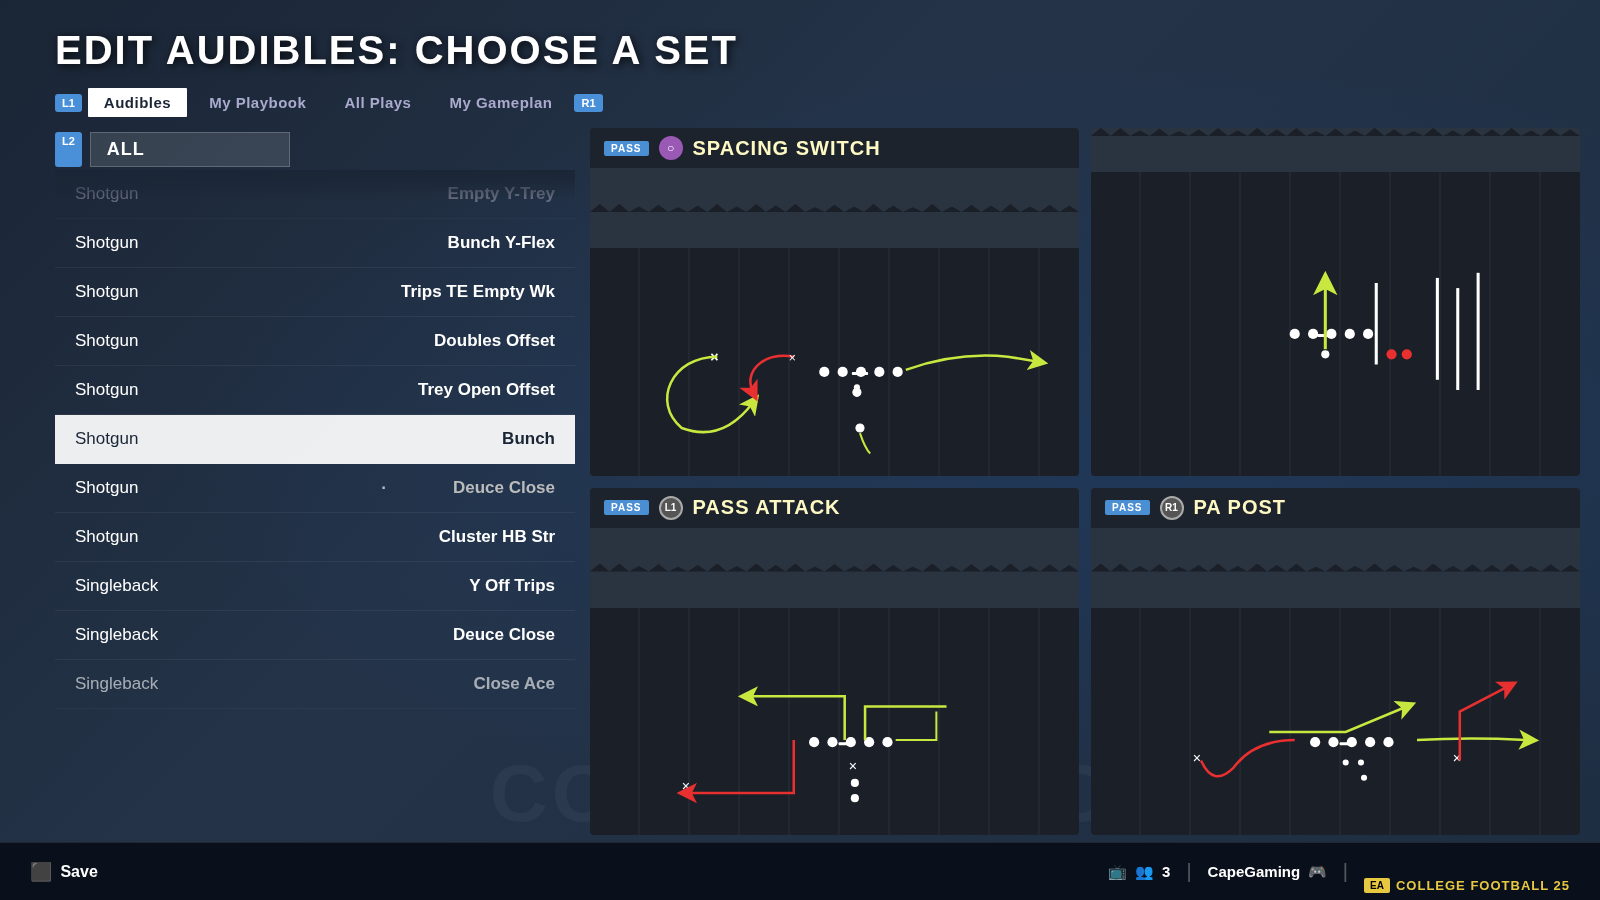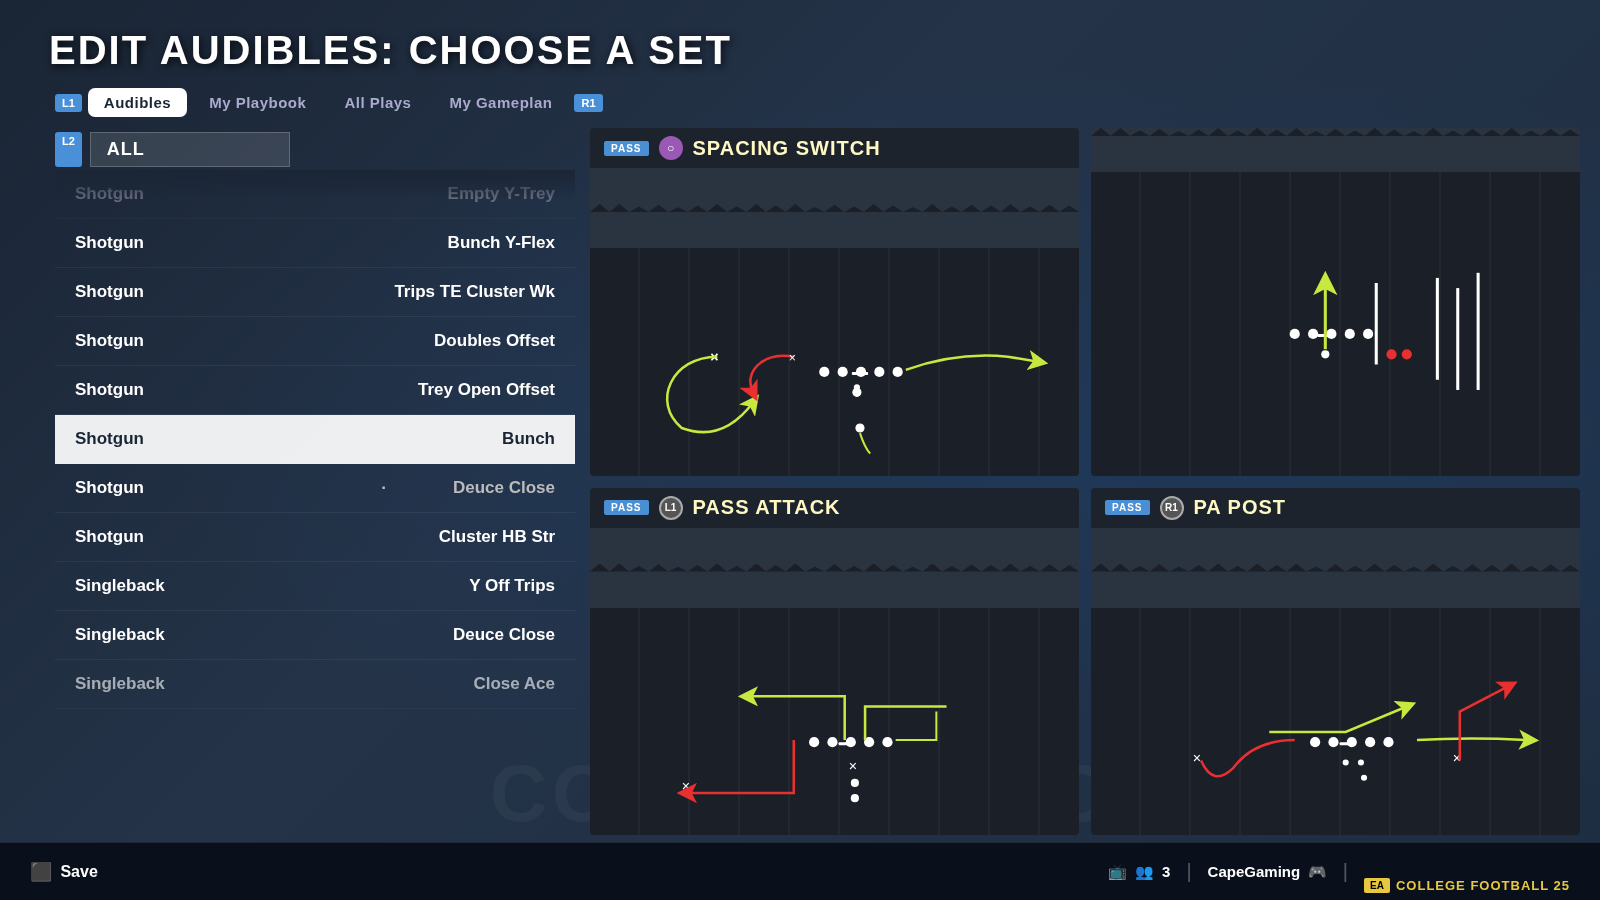--- a/index.html
+++ b/index.html
@@ -40,21 +40,21 @@
       position: relative;
       z-index: 2;
       width: 100%;
       height: 100%;
     }
 
     
     .page-title {
       position: absolute;
       top: 28px;
-      left: 49px;
+      left: 55px;
       font-size: 40px;
       font-weight: 900;
       color: #fff;
       letter-spacing: 2px;
       text-shadow: 2px 2px 8px rgba(0,0,0,0.8);
     }
 
     
     .tabs-bar {
       position: absolute;
@@ -79,21 +79,21 @@
       padding: 6px 16px;
       font-size: 15px;
       font-weight: 700;
       color: #aac;
       cursor: pointer;
       letter-spacing: 0.5px;
     }
     .tab-item.active {
       background: #fff;
       color: #1a2535;
-      border-radius: 7px;
+      border-radius: 1px;
     }
 
     
     .filter-row {
       position: absolute;
       top: 132px;
       left: 55px;
       display: flex;
       gap: 8px;
     }
@@ -132,21 +132,21 @@
       padding: 14px 20px;
       border-bottom: 1px solid rgba(255,255,255,0.06);
       cursor: pointer;
       font-size: 17px;
     }
     .formation-item.selected {
       background: rgba(255,255,255,0.92);
       color: #1a2535;
     }
     .formation-item .form-name {
-      font-weight: 700;
+      font-weight: 400;
       color: inherit;
     }
     .formation-item .play-name {
       font-weight: 700;
       color: inherit;
       text-align: right;
     }
     .formation-item.selected .form-name,
     .formation-item.selected .play-name {
       color: #1a2535;
@@ -372,21 +372,21 @@
     <div class="formation-item" style="opacity:0.5;">
       <span class="form-name" style="color:#aab">Shotgun</span>
       <span class="play-name" style="color:#aab">Empty Y-Trey</span>
     </div>
     <div class="formation-item">
       <span class="form-name">Shotgun</span>
       <span class="play-name">Bunch Y-Flex</span>
     </div>
     <div class="formation-item">
       <span class="form-name">Shotgun</span>
-      <span class="play-name">Trips TE Cluster Wk</span>
+      <span class="play-name">Trips TE Empty Wk</span>
     </div>
     <div class="formation-item">
       <span class="form-name">Shotgun</span>
       <span class="play-name">Doubles Offset</span>
     </div>
     <div class="formation-item">
       <span class="form-name">Shotgun</span>
       <span class="play-name">Trey Open Offset</span>
     </div>
     <div class="formation-item selected">

